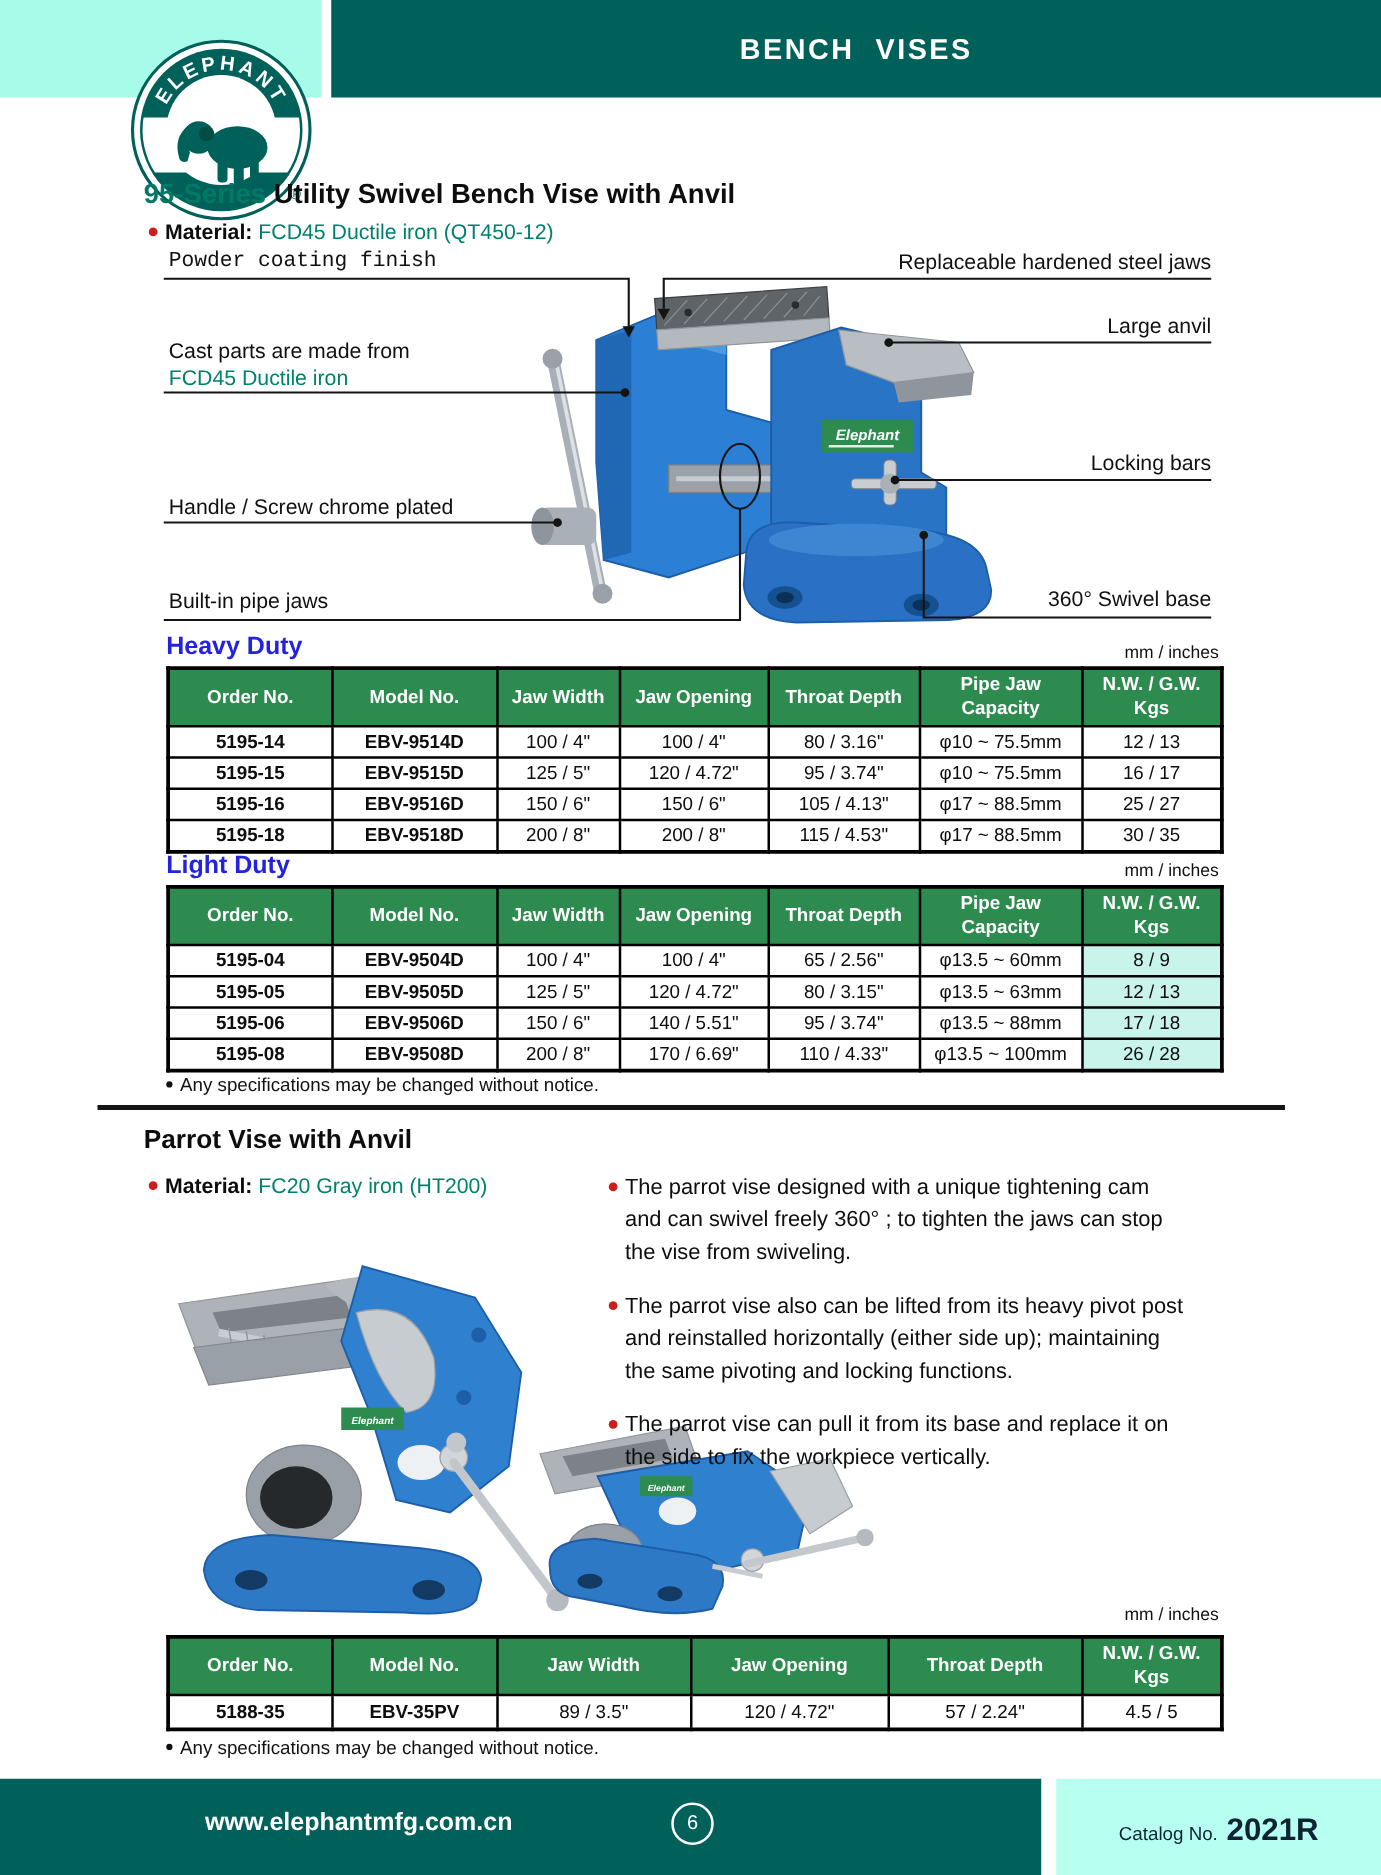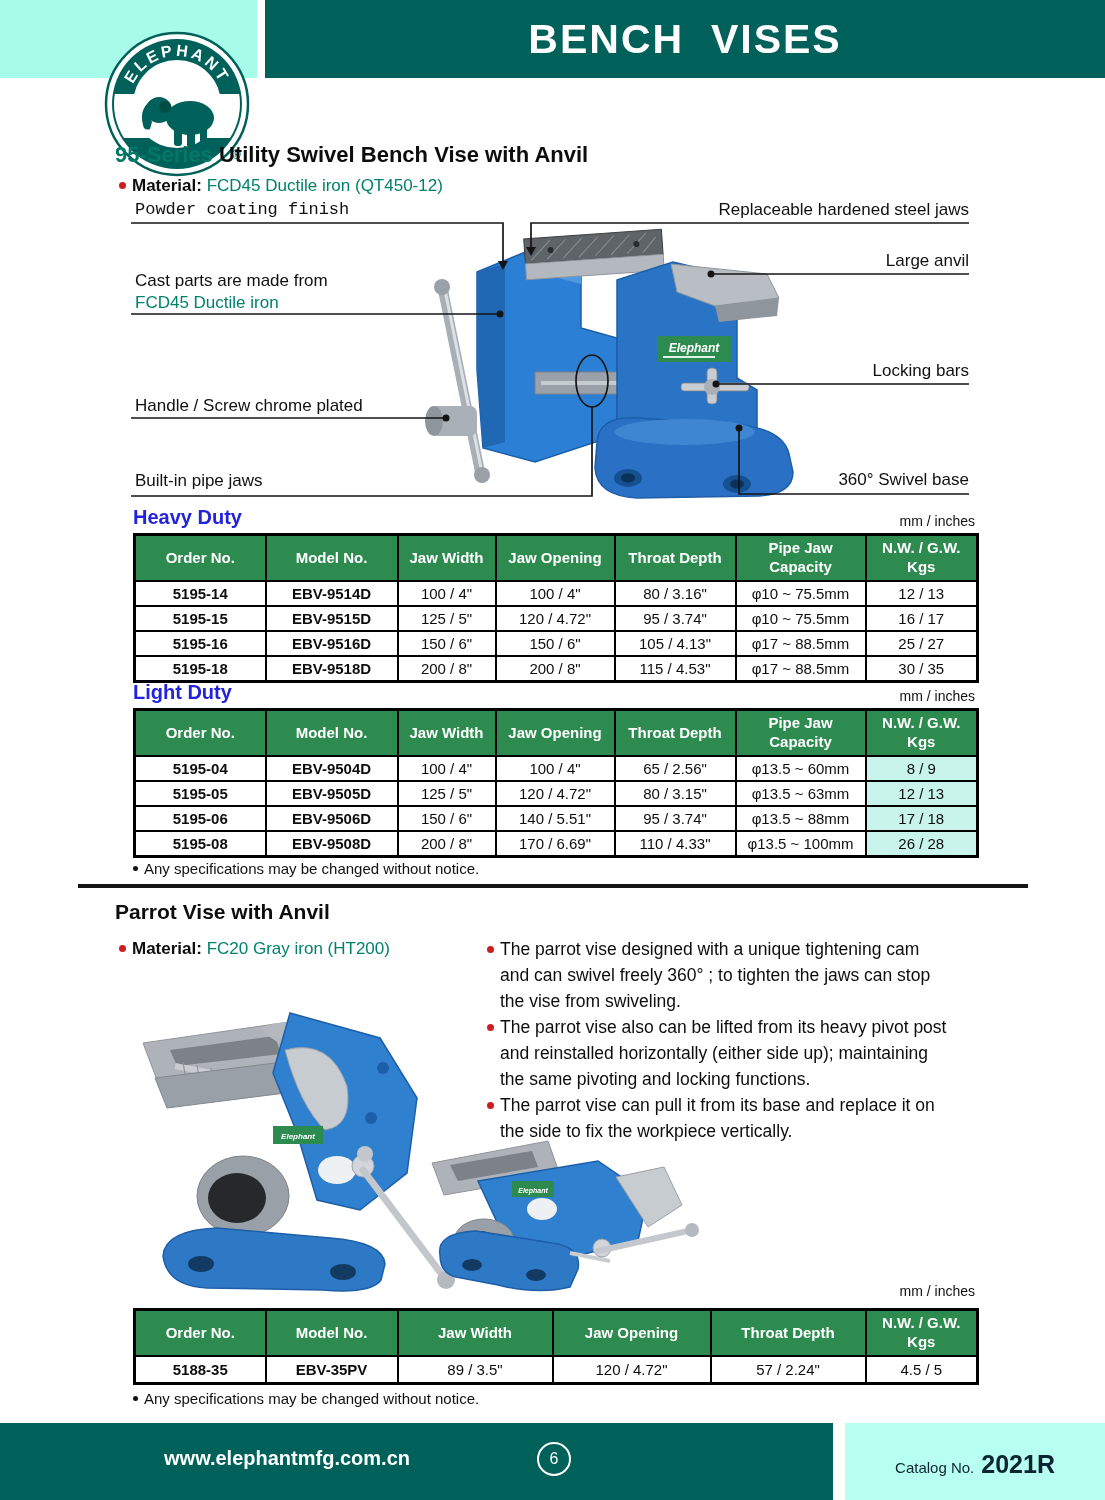--- a/index.html
+++ b/index.html
@@ -4,21 +4,21 @@
 <style>
   html,body{margin:0;padding:0;background:#e8e8e8;}
   .page{position:relative;width:1105px;height:1500px;background:#ffffff;
         font-family:"Liberation Sans",sans-serif;overflow:hidden;margin:0 auto;}
   .abs{position:absolute;}
 
   
   .top-cyan{left:0;top:0;width:257px;height:78px;background:#a6fbe9;}
   .banner{left:265px;top:0;width:840px;height:78px;background:#00615a;
           display:flex;align-items:center;justify-content:center;}
-  .banner-title{color:#fff;font-size:41px;font-weight:bold;letter-spacing:2px;white-space:pre;}
+  .banner-title{color:#fff;font-size:23px;font-weight:bold;letter-spacing:2px;white-space:pre;}
 
   
   .sec-title{font-size:22px;font-weight:bold;color:#0d0d0d;white-space:nowrap;}
   .series{color:#007a66;}
   .mat{font-size:17px;font-weight:bold;color:#0d0d0d;white-space:nowrap;}
   .mat .val{color:#00816c;font-weight:normal;}
   .reddot{display:inline-block;width:7px;height:7px;border-radius:50%;background:#cc1e1e;
           margin-right:6px;vertical-align:2px;}
 
   
@@ -38,21 +38,21 @@
   table.spec td.b{font-weight:bold;}
   table.spec td.cy{background:#c9f4ec;}
 
   .notice{font-size:15px;color:#111;white-space:nowrap;}
   .blackdot{display:inline-block;width:5px;height:5px;border-radius:50%;background:#111;
             margin-right:6px;vertical-align:3px;}
 
   .divider{background:#141414;height:4px;}
 
   
-  .bullets{display:flex;flex-direction:column;width:520px;}
+  .bullets{display:flex;flex-direction:column;gap:17px;width:520px;}
   .bull{position:relative;padding-left:13px;font-size:17.5px;line-height:26px;color:#0d0d0d;}
   .bull::before{content:"";position:absolute;left:0;top:10px;width:7px;height:7px;
                 border-radius:50%;background:#cc1e1e;}
 
   
   .footer-bar{left:0;top:1423px;width:833px;height:77px;background:#00615a;}
   .site{left:147px;top:1447px;width:280px;text-align:center;color:#fff;
         font-size:20px;font-weight:bold;}
   .pagenum{left:537px;top:1442px;width:30px;height:30px;border:2px solid #fff;border-radius:50%;
         color:#fff;font-size:16px;display:flex;align-items:center;justify-content:center;}

